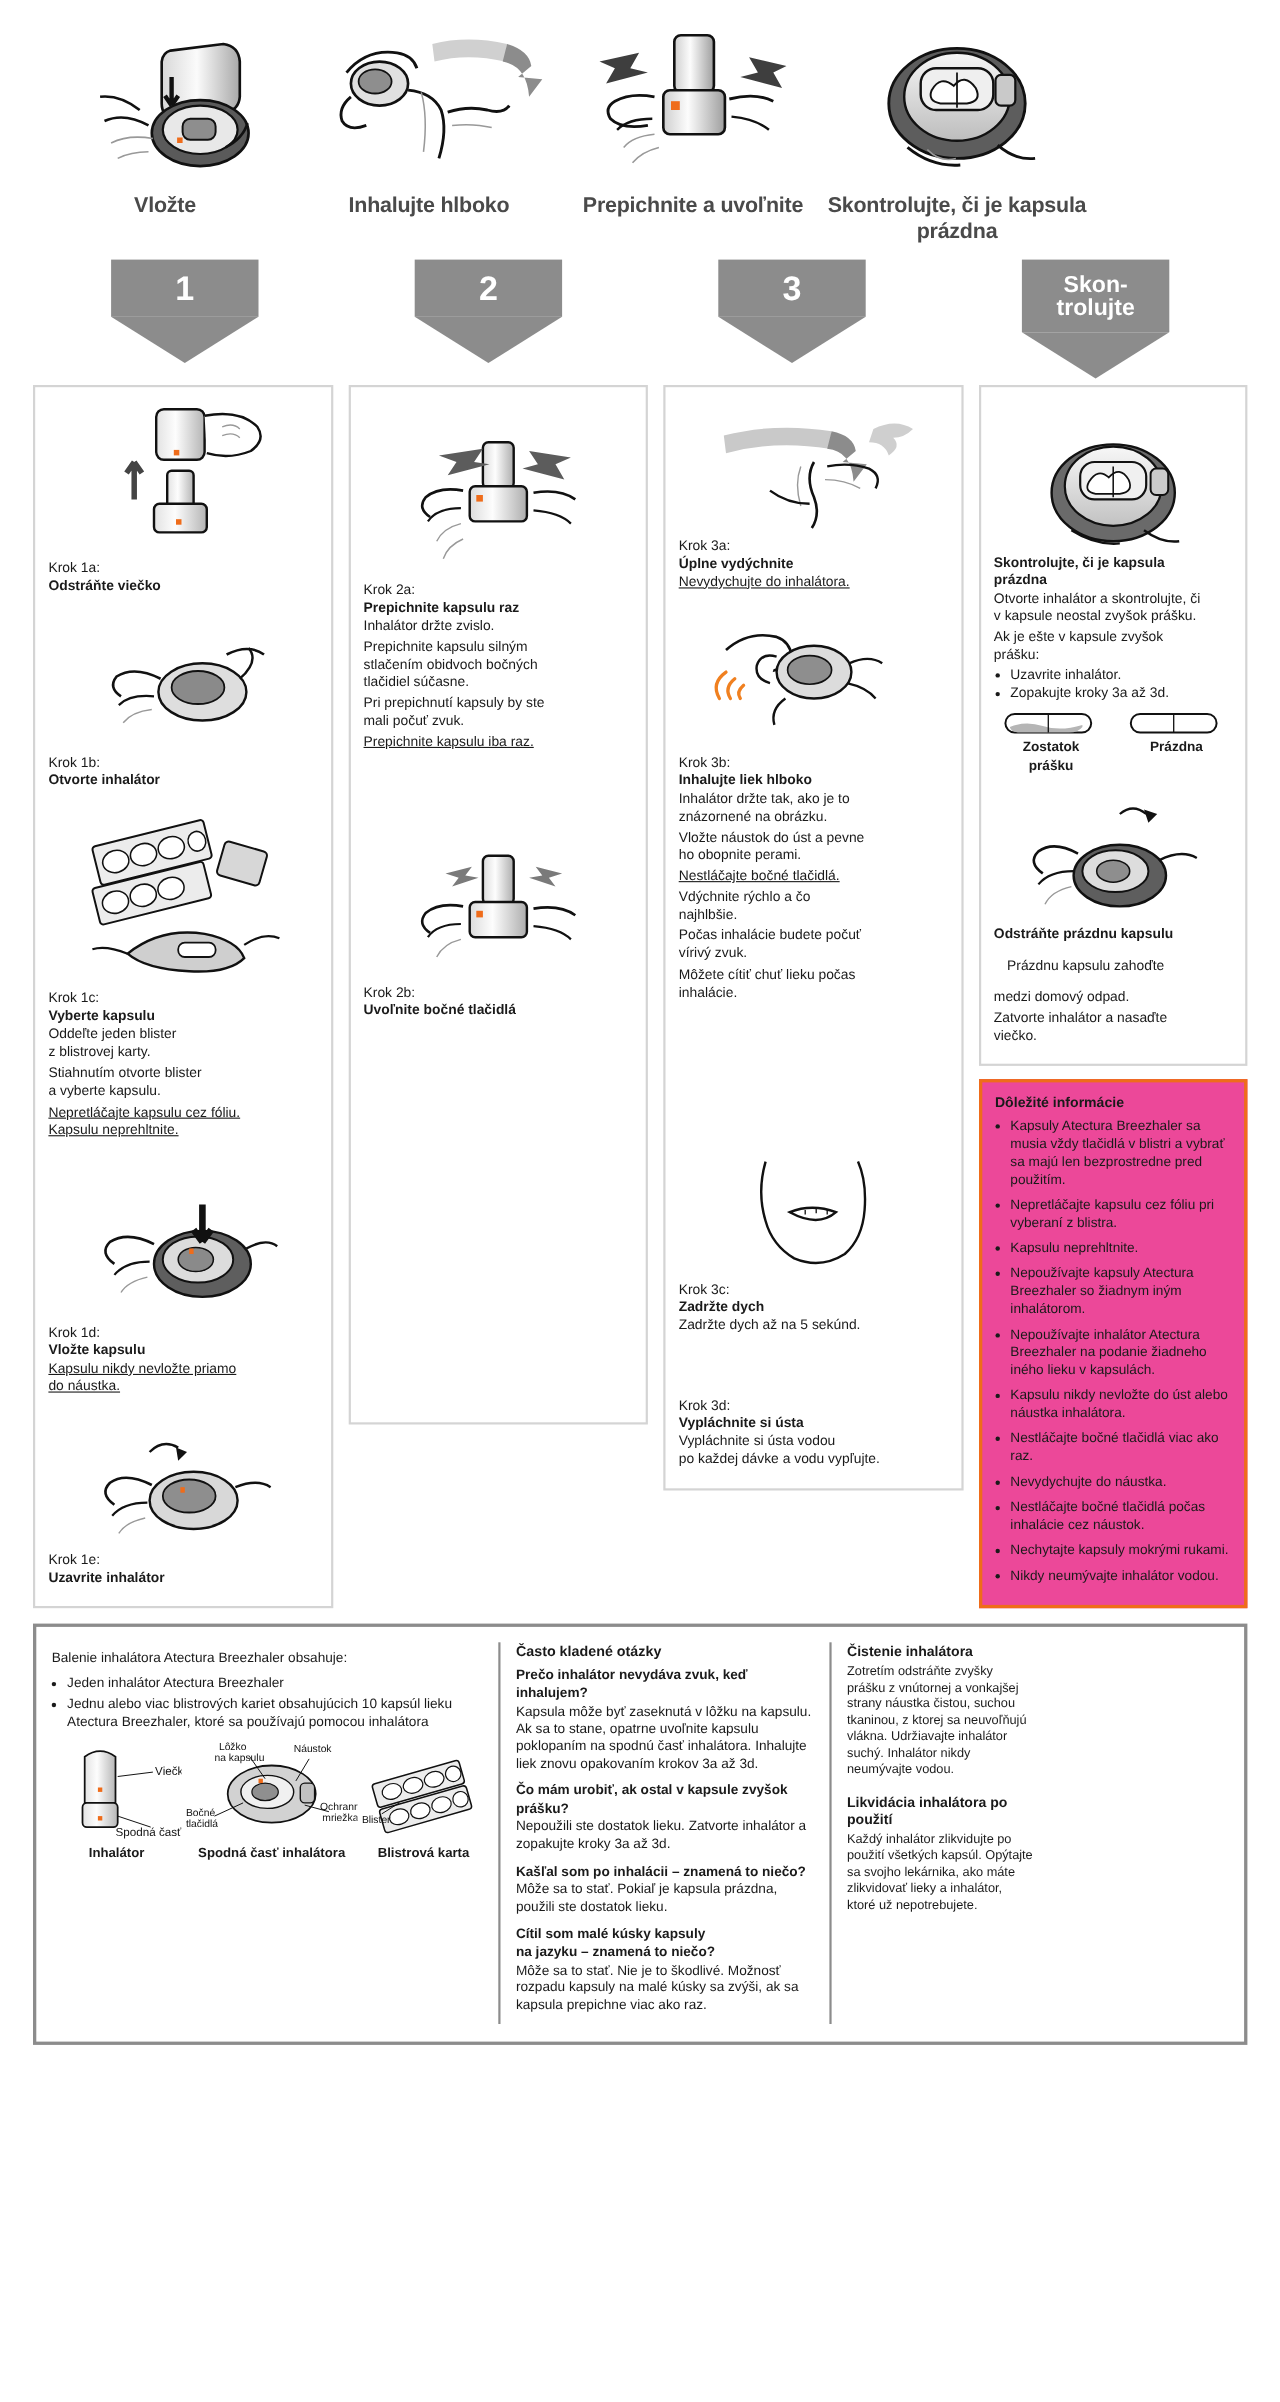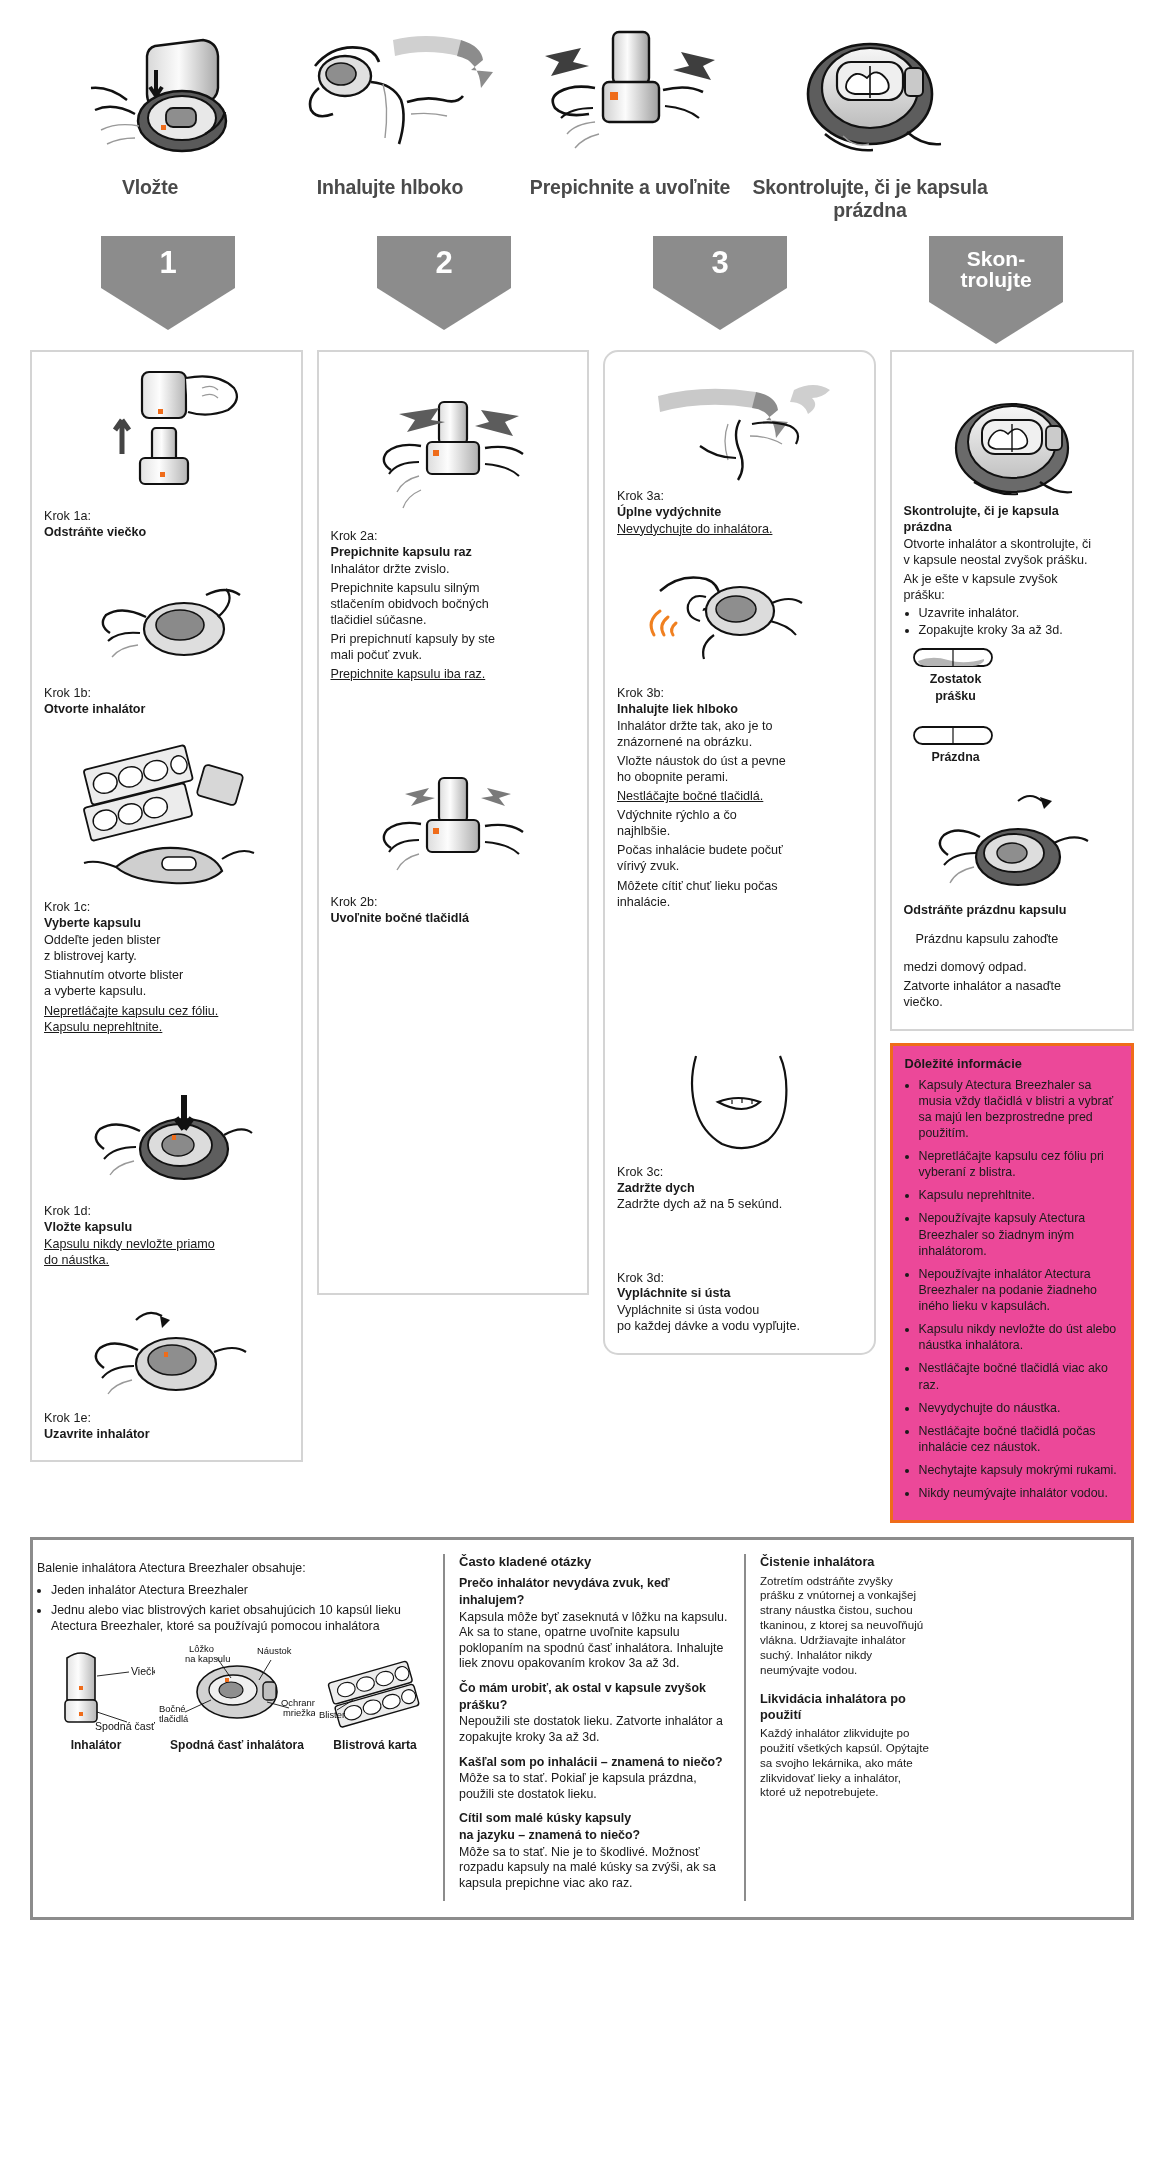--- a/index.html
+++ b/index.html
@@ -38,47 +38,47 @@
     width:0; height:0; margin:0 auto;
     border-left:67px solid transparent; border-right:67px solid transparent;
     border-top:42px solid #8c8c8c;
   }
 
   
   .cols { display:flex; width:1164px; padding:0 30px; margin-top:6px; gap:14px; align-items:flex-start; }
   .col { flex:1 1 0; border:2px solid #d4d4d4; background:#fff; padding:10px 12px 14px 12px; position:relative; }
   .col-1 { min-height:945px; }
   .col-2 { min-height:945px; }
-  .col-3 { min-height:945px;border-radius:15px; }
+  .col-3 { min-height:945px; }
   .col-4 { min-height:530px; }
 
   .step { margin-bottom:4px; }
   .step-art { display:flex; justify-content:center; align-items:flex-end; }
   .step-label { font-size:12.6px; color:#1a1a1a; line-height:1.26; margin-top:5px; }
   .step-title { font-size:12.6px; font-weight:bold; line-height:1.26; }
   .step-body { font-size:12.6px; line-height:1.28; }
   .step-body p { margin:0 0 3px 0; }
   .u { text-decoration:underline; }
 
   
   .important-box {
     border:3px solid #ef6c1a; background:#ec4899; padding:10px 12px 12px 12px; margin-top:12px;
   }
   .important-title { font-size:12.8px; font-weight:bold; margin-bottom:6px; }
   .important-list { margin:0; padding-left:14px; }
   .important-list li { font-size:12.4px; line-height:1.3; margin-bottom:7px; }
 
   
-  .cap-icons { display:flex; gap:18px; margin:6px 0 4px 4px;flex-direction:column; }
+  .cap-icons { display:flex; gap:18px; margin:6px 0 4px 4px; }
   .cap-icon-wrap { text-align:center; width:96px; }
   .cap-cell { font-size:12.4px; font-weight:bold; line-height:1.22; margin-top:2px; }
 
   
   .bottom-wrap { padding:0 30px; margin-top:14px; }
-  .bottom-panel { border:3px solid #8c8c8c; display:flex; padding:14px 14px 16px 4px; gap:16px; }
+  .bottom-panel { border:3px solid #8c8c8c; display:flex; padding:14px 14px 16px 14px; gap:16px; }
   .bp-left { width:390px; }
   .bp-mid { width:285px; border-left:2px solid #8c8c8c; padding-left:14px; }
   .bp-right { width:185px; border-left:2px solid #8c8c8c; padding-left:14px; }
 
   .bp-intro { font-size:12.4px; line-height:1.3; margin:6px 0 6px 0; }
   .bp-list { margin:0 0 8px 0; padding-left:14px; }
   .bp-list li { font-size:12.4px; line-height:1.3; margin-bottom:3px; }
 
   .faq-h { font-size:13px; font-weight:bold; margin:0 0 7px 0; }
   .faq-q { font-size:12.4px; font-weight:bold; line-height:1.26; margin:0 0 1px 0; }

